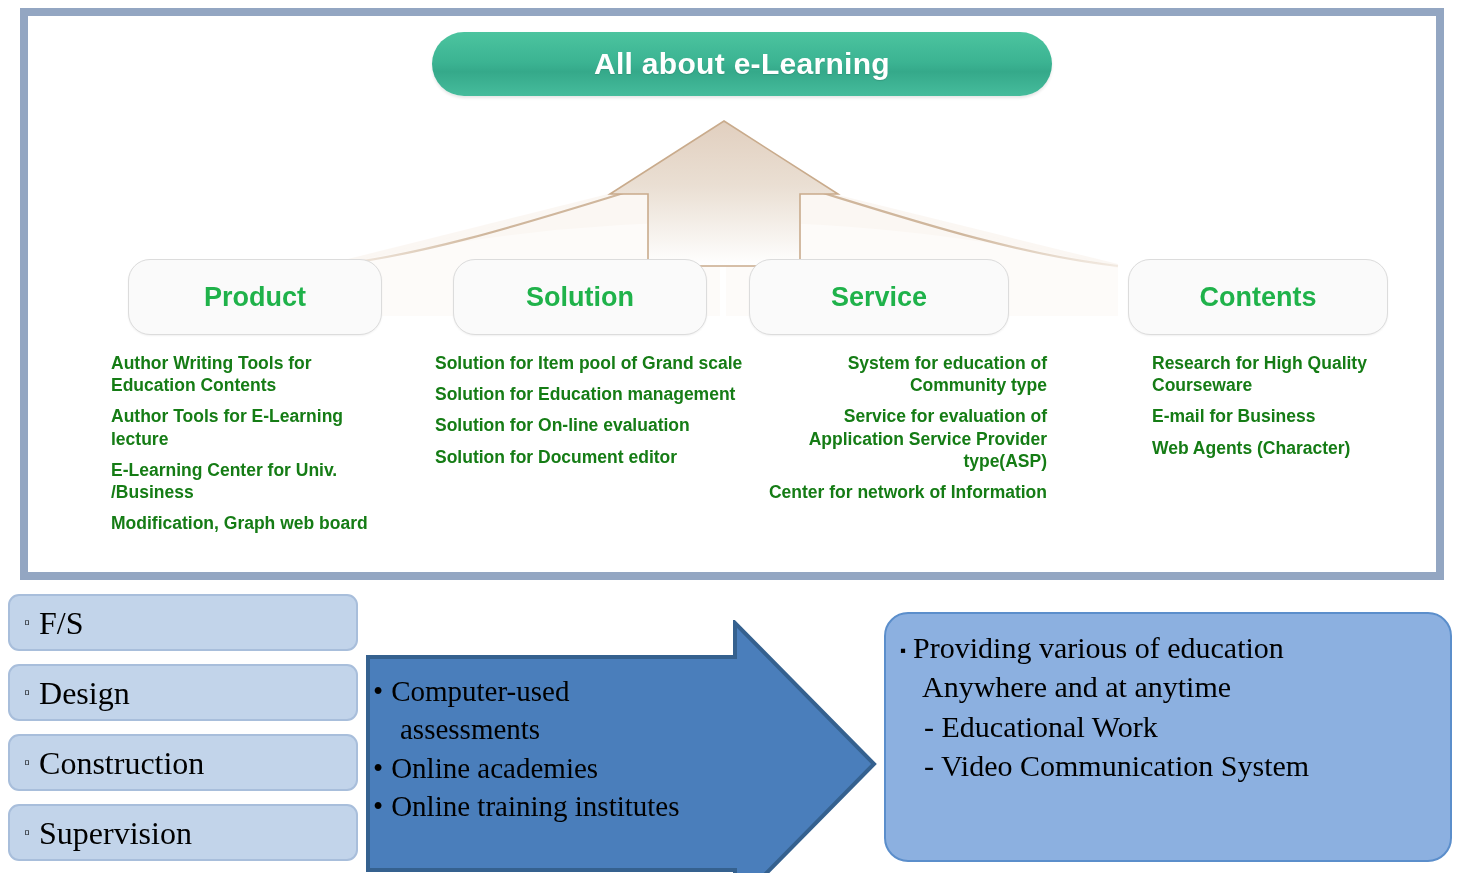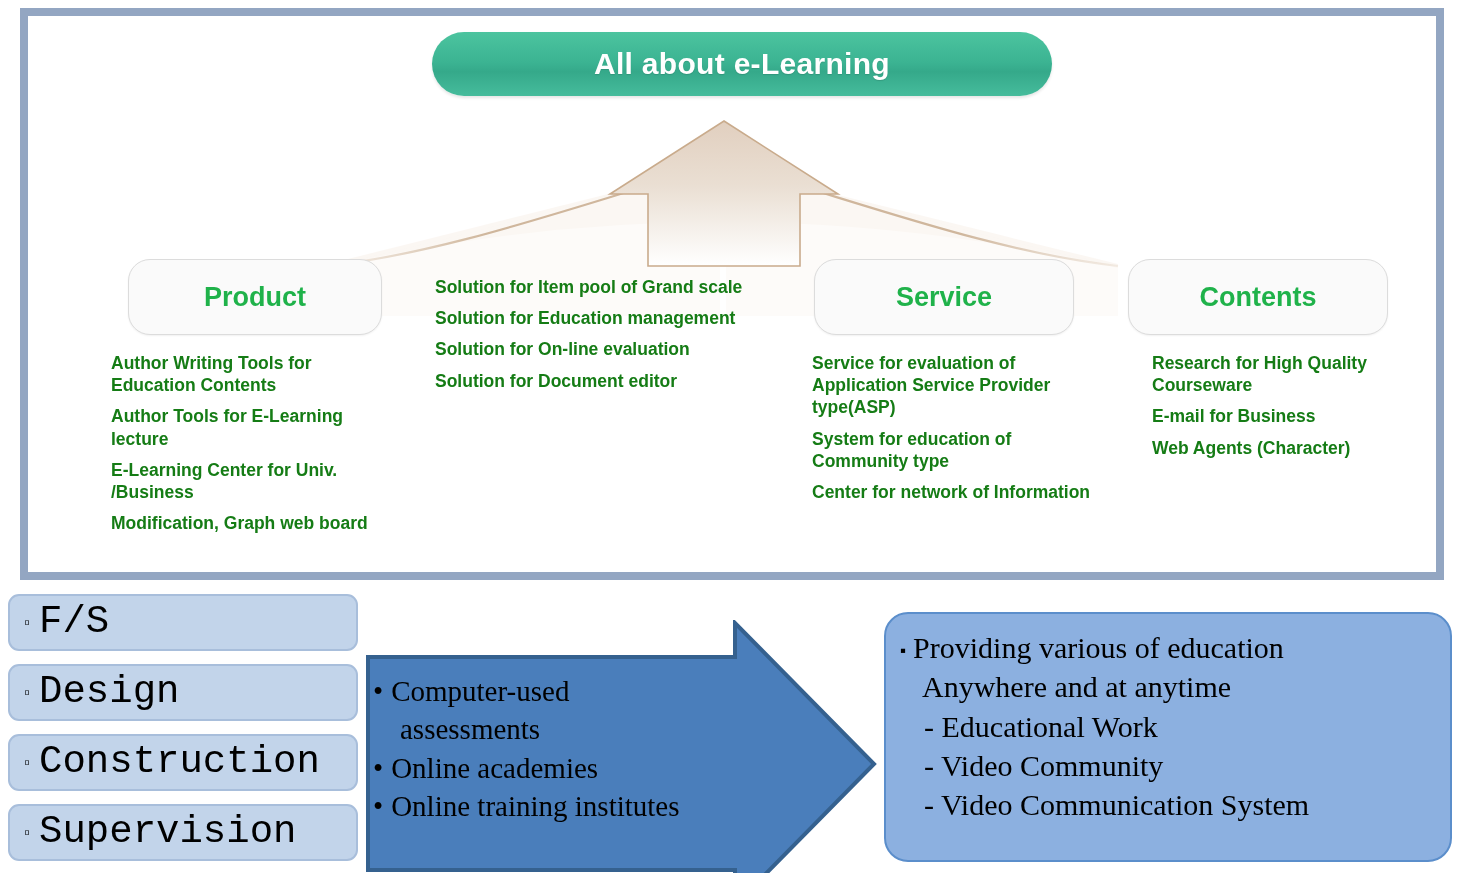--- a/index.html
+++ b/index.html
@@ -88,21 +88,21 @@
   .cat-item {
     color: #157c15;
     font-size: 17.5px;
     font-weight: bold;
     line-height: 1.27;
     margin-bottom: 9px;
   }
 
   #col-product  { left: 83px;   width: 270px; }
   #col-solution { left: 405px;  width: 280px; }
-  #col-service  { left: 768px;  width: 290px; }
+  #col-service  { left: 703px;  width: 290px; text-align: right; }
   #col-contents { left: 1100px; width: 280px; }
 
   #col-product  .cat-head  { margin-left: 17px; width: 252px; }
   #col-solution .cat-head  { margin-left: 20px; width: 252px; }
   #col-service  .cat-head  { margin-left: 18px; width: 258px; }
   #col-contents .cat-head  {  width: 258px; }
 
   #col-product  .cat-list  { width: 265px; }
   #col-solution .cat-list  { width: 330px; margin-left: 2px; }
   #col-service  .cat-list  { width: 300px; margin-left: 16px; }
@@ -127,22 +127,22 @@
     box-sizing: border-box;
   }
   .stack-bullet {
     font-family: "Liberation Serif", serif;
     font-size: 17px;
     color: #000000;
     margin-right: 9px;
     line-height: 1;
   }
   .stack-label {
-    font-family: Liberation Mono, monospace;
-    font-size: 39px;
+    font-family: Liberation Serif, serif;
+    font-size: 32px;
     color: #000000;
     line-height: 1;
   }
 
   
   #arrow-block {
     position: absolute;
     left: 365px;
     top: 620px;
     width: 512px;
@@ -242,35 +242,38 @@
     </div>
     <div class="cat-list">
       <div class="cat-item">Author Writing Tools for Education Contents</div>
       <div class="cat-item">Author Tools for E-Learning lecture</div>
       <div class="cat-item">E-Learning Center for Univ. /Business</div>
       <div class="cat-item">Modification, Graph web board</div>
     </div>
   </div>
 
   <div class="cat-col" id="col-solution">
+    <div class="cat-head">
+      <span class="cat-head-text">Solution</span>
+    </div>
     <div class="cat-list">
       <div class="cat-item">Solution for Item pool of Grand scale</div>
       <div class="cat-item">Solution for Education management</div>
       <div class="cat-item">Solution for On-line evaluation</div>
       <div class="cat-item">Solution for Document editor</div>
     </div>
   </div>
 
   <div class="cat-col" id="col-service">
     <div class="cat-head">
       <span class="cat-head-text">Service</span>
     </div>
     <div class="cat-list">
+      <div class="cat-item">System for education of Community type</div>
       <div class="cat-item">Service for evaluation of Application Service Provider type(ASP)</div>
-      <div class="cat-item">System for education of Community type</div>
       <div class="cat-item">Center for network of Information</div>
     </div>
   </div>
 
   <div class="cat-col" id="col-contents">
     <div class="cat-head">
       <span class="cat-head-text">Contents</span>
     </div>
     <div class="cat-list">
       <div class="cat-item">Research for High Quality Courseware</div>
@@ -324,18 +327,15 @@
   <div class="out-line">
     <span class="sq">▪</span><span>Providing various of education</span>
   </div>
   <div class="out-line indent">
     <span>Anywhere and at anytime</span>
   </div>
   <div class="out-line sub">
     <span>- Educational Work</span>
   </div>
   <div class="out-line sub">
-    <span>- Video Community</span>
-  </div>
-  <div class="out-line sub">
     <span>- Video Communication System</span>
   </div>
 </div>
 
 </body></html>

